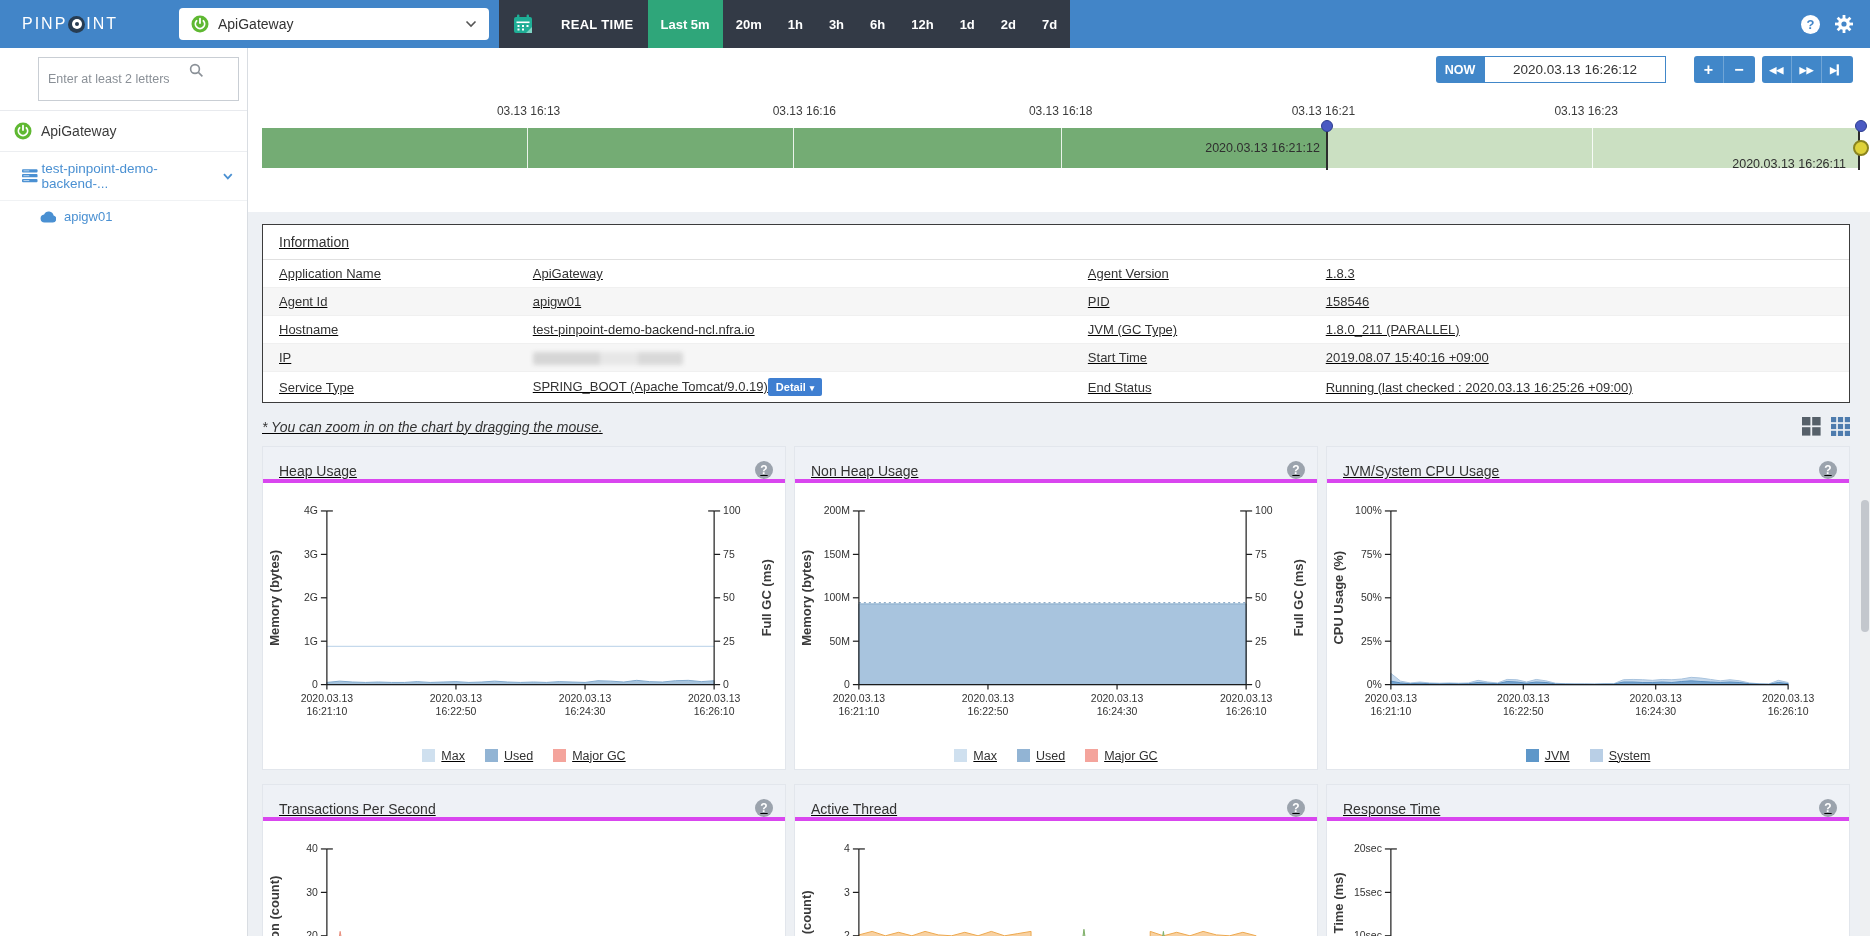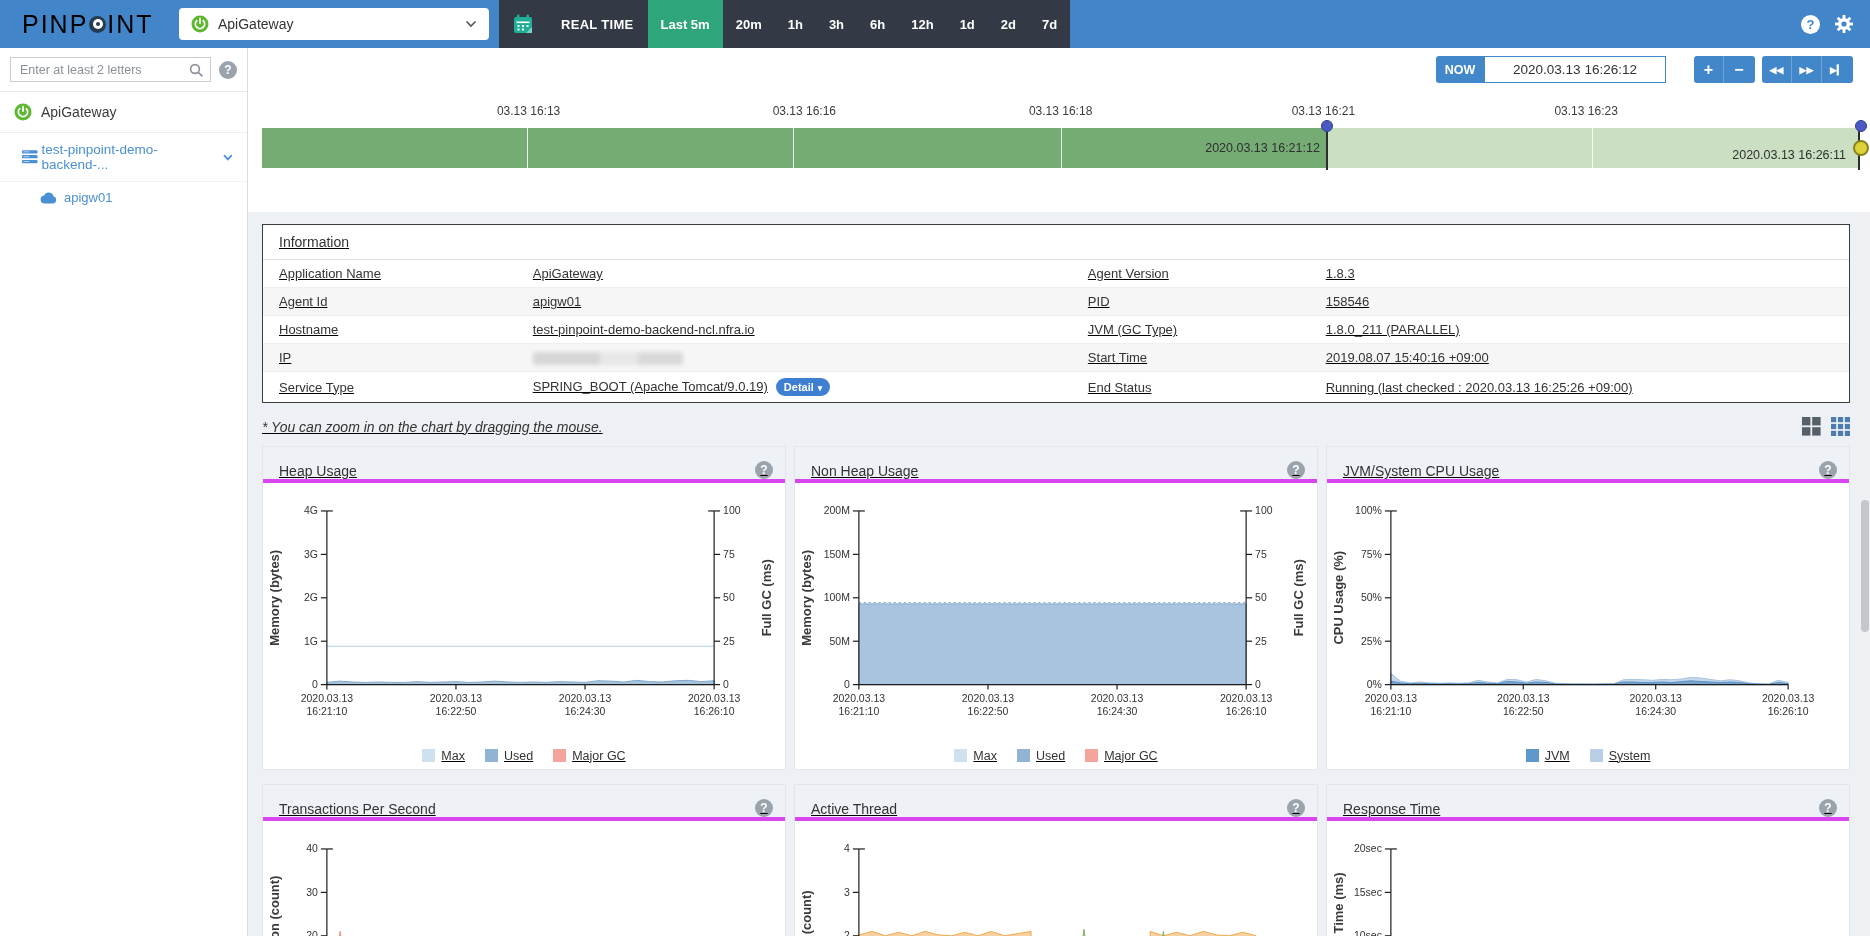--- a/index.html
+++ b/index.html
@@ -1,38 +1,38 @@
 <!DOCTYPE html>
 <html><head>
 <meta charset="utf-8">
 <style>
   * { box-sizing: border-box; margin: 0; padding: 0; }
   html,body { width:1870px; height:936px; overflow:hidden; font-family:"Liberation Sans",sans-serif; background:#edf0f4; position:relative; }
 
   
   #header { position:absolute; top:0; left:0; width:1870px; height:48px; background:#4285c8; z-index:30; }
-  .logo { position:absolute; left:22px; top:0; height:48px; display:flex; align-items:center; color:#000000; font-size:25px; letter-spacing:2px; font-weight:400; }
+  .logo { position:absolute; left:22px; top:0; height:48px; display:flex; align-items:center; color:#ffffff; font-size:16px; letter-spacing:2px; font-weight:400; }
   .logo .o-ring { width:17px; height:17px; border-radius:50%; background:#273c52; display:flex; align-items:center; justify-content:center; margin:0 1px; }
   .logo .o-ring .o-white { width:10px; height:10px; border-radius:50%; background:#fff; display:flex; align-items:center; justify-content:center; }
   .logo .o-ring .o-dot { width:4px; height:4px; border-radius:50%; background:#273c52; }
   .app-select { position:absolute; left:179px; top:8px; width:310px; height:32px; background:#fff; border-radius:4px; display:flex; align-items:center; padding:0 12px; cursor:pointer; }
   .app-select .lbl { font-size:14px; color:#333; margin-left:9px; flex:1; }
   .darkbar { position:absolute; left:499px; top:0; height:48px; display:flex; align-items:stretch; background:#333a46; }
   .darkbar .cal { display:flex; align-items:center; padding:0 13px; position:relative; }
   .darkbar .rt { display:flex; align-items:center; padding:0 14px; color:#fff; font-size:13px; font-weight:bold; letter-spacing:.3px; }
   .range-btn { display:flex; align-items:center; padding:0 13px; color:#fff; font-size:13px; font-weight:bold; cursor:pointer; }
   .range-btn.active { background:#2fa67a; }
   .hdr-icons { position:absolute; right:16px; top:0; height:48px; display:flex; align-items:center; gap:14px; }
   .hdr-help { width:19px; height:19px; border-radius:50%; background:#fff; color:#4285c8; font-size:13px; font-weight:bold; display:flex; align-items:center; justify-content:center; cursor:pointer; }
 
   
   #sidebar { position:absolute; top:48px; left:0; width:248px; bottom:0; background:#fff; border-right:1px solid #d9dde2; z-index:20; }
   .search-row { padding:9px 10px; border-bottom:1px solid #e8eaee; display:flex; align-items:center; gap:8px; }
   .search-box { position:relative; width:201px; }
-  .search-box input { width:100%; height:25px; border:1px solid #c9ced4; padding:0 28px 0 9px; font-size:12.5px; color:#333; font-family:"Liberation Sans",sans-serif; outline:none; }
+  .search-box input { width:100%; height:44px; border:1px solid #c9ced4; padding:0 28px 0 9px; font-size:12.5px; color:#333; font-family:"Liberation Sans",sans-serif; outline:none;margin-left:28px; }
   .search-box input::placeholder { color:#8a9097; }
   .search-box .mag { position:absolute; right:7px; top:6px; }
   .gray-help { width:18px; height:18px; border-radius:50%; background:#9ba3ad; color:#fff; font-size:12px; font-weight:bold; display:flex; align-items:center; justify-content:center; cursor:pointer; flex:none; }
   .tree-app { display:flex; align-items:center; gap:9px; padding:11px 14px; border-bottom:1px solid #eceef1; font-size:14px; color:#3c3c3c; cursor:pointer; }
   .tree-host { display:flex; align-items:center; gap:4px; padding:9px 14px 9px 22px; border-bottom:1px solid #f0f2f4; font-size:13.5px; color:#4a90d2; cursor:pointer; }
   .tree-agent { display:flex; align-items:center; gap:8px; padding:8px 14px 8px 40px; font-size:13px; color:#4a90d2; cursor:pointer; }
 
   
   #toolbar { position:absolute; top:48px; left:248px; right:0; height:42px; background:#fff; }
   .now-btn { position:absolute; left:1188px; top:8px; width:48px; height:27px; background:#4187c9; color:#fff; font-size:12.5px; font-weight:bold; border:none; border-radius:3px 0 0 3px; cursor:pointer; }
@@ -45,36 +45,36 @@
   #zoom-group .cell { font-size:16px; }
 
   
   #timeline { position:absolute; top:90px; left:248px; right:0; height:122px; background:#fff; }
   .tl-tick { position:absolute; top:14px; transform:translateX(-50%); font-size:12px; color:#3c3c3c; }
   .tl-bar { position:absolute; left:14px; right:10px; top:38px; height:40px; }
   .tl-dark { position:absolute; left:0; top:0; bottom:0; width:66.6%; background:#74ac74; }
   .tl-light { position:absolute; left:66.6%; right:0; top:0; bottom:0; background:#cbe0c2; }
   .tl-sep { position:absolute; top:0; bottom:0; width:1px; background:#fff; opacity:.85; }
   .tl-sel-label { position:absolute; top:0; height:40px; line-height:40px; right:33.8%; font-size:12.5px; color:#2f2f2f; }
-  .tl-end-label { position:absolute; top:7px; height:40px; line-height:40px; right:14px; font-size:12.5px; color:#2f2f2f; }
+  .tl-end-label { position:absolute; top:16px; height:40px; line-height:40px; right:14px; font-size:12.5px; color:#2f2f2f; }
   .tl-pin { position:absolute; width:12px; height:12px; border-radius:50%; background:#4a5ac2; border:1px solid #2d3d8f; top:-8px; z-index:3; }
   .tl-stem { position:absolute; top:-2px; width:2px; height:44px; background:#2c2c2c; z-index:2; }
   .tl-yellow { position:absolute; width:16px; height:16px; border-radius:50%; background:#ded23a; border:2px solid #8a8420; right:-9px; top:12px; z-index:3; }
 
   
   #content { position:absolute; top:212px; left:248px; right:0; bottom:0; background:#edf0f4; overflow:hidden;text-decoration:underline; }
   .info-panel { margin:12px 20px 0 14px; background:#fff; border:1px solid #3c3c3c; }
   .info-title { padding:9px 16px; font-size:14px; color:#333; border-bottom:1px solid #e0e0e0; }
   .info-table { width:100%; border-collapse:collapse; font-size:13px; color:#333; }
   .info-table td { padding:6px 16px; border-bottom:1px solid #f0f0f0; }
   .info-table tr:last-child td { border-bottom:none; }
   .info-table tr:nth-child(even) { background:#f6f6f6; }
   .info-table .c1 { width:16%; } .info-table .c2 { width:35%; } .info-table .c3 { width:15%; } .info-table .c4 { width:34%; }
   .redact { display:inline-block; width:150px; height:13px; background:linear-gradient(90deg,#d6d6d6 0 45%,#e7e7e7 45% 70%,#d9d9d9 70% 100%); filter:blur(2px); border-radius:2px; vertical-align:middle; }
-  .detail-btn { background:#3f7fd1; color:#fff; border:none; border-radius:9px; font-size:11px; font-weight:bold; padding:3px 8px; margin-left:8px; cursor:pointer; font-family:"Liberation Sans",sans-serif; }
+  .detail-btn { background:#3f7fd1; color:#fff; border:none; border-radius:2px; font-size:11px; font-weight:bold; padding:3px 8px; margin-left:0; cursor:pointer; font-family:"Liberation Sans",sans-serif; }
   .detail-btn .caret { font-size:9px; margin-left:4px; }
 
   .note-row { margin:14px 20px 4px 14px; display:flex; align-items:center; }
   .note-text { font-style:italic; font-size:14px; color:#333; flex:1; }
   .layout-icons { display:flex; gap:10px; }
   .layout-icons svg { cursor:pointer; }
 
   .charts-grid { margin:10px 20px 20px 14px; display:grid; grid-template-columns:repeat(3,1fr); gap:14px 8px; }
   .chart-panel { background:#fff; border:1px solid #e2e6ec; }
   .chart-head { height:36px; background:#eef1f6; border-bottom:4px solid #d946ef; display:flex; align-items:flex-end; padding:0 12px 0 16px; }

